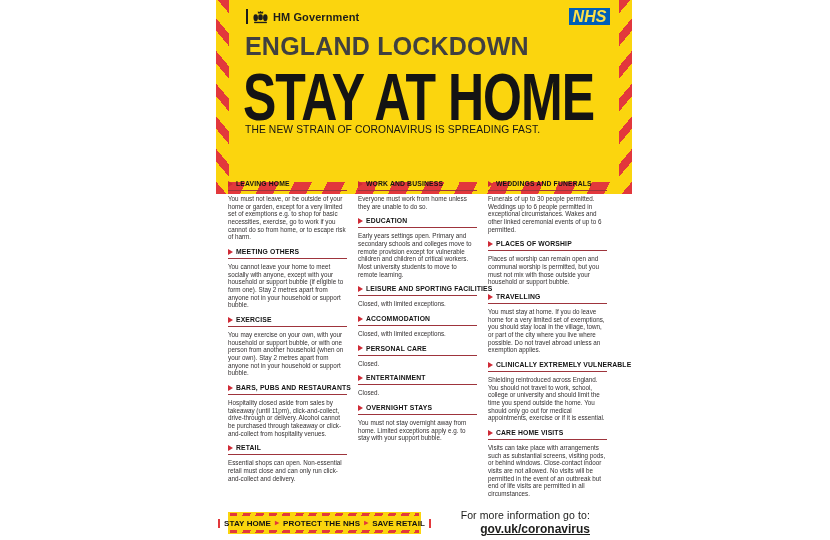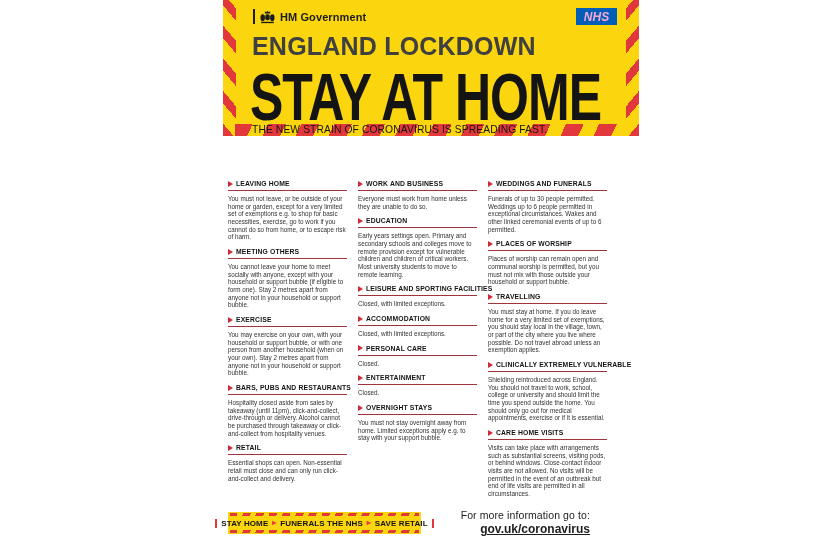--- a/index.html
+++ b/index.html
@@ -1,32 +1,32 @@
 <!DOCTYPE html>
 <html><head>
 <meta charset="utf-8">
 <style>
   html,body{margin:0;padding:0;}
   body{width:830px;height:540px;background:#ffffff;font-family:"Liberation Sans",sans-serif;}
   .page{position:relative;width:830px;height:540px;background:#ffffff;overflow:hidden;}
   .poster{position:absolute;left:207px;top:0;width:416px;height:540px;}
 
   
-  .banner{position:absolute;left:16px;top:0;width:416px;height:136px;background:#fbd50e;}
+  .banner{position:absolute;left:9px;top:0;width:416px;height:194px;background:#fbd50e;}
   .edge{position:absolute;top:0;bottom:0;width:13px;}
   .edge.left{left:0;background:repeating-linear-gradient(50deg,#e2383c 0 8px,#fbd50e 8px 21px);}
   .edge.right{right:0;background:repeating-linear-gradient(-50deg,#e2383c 0 8px,#fbd50e 8px 21px);}
   .band-bottom{position:absolute;left:12px;right:12px;bottom:0;height:12px;
     background:repeating-linear-gradient(115deg,#e2383c 0 16px,#fbd50e 16px 30px);}
   .hmgov{position:absolute;left:30px;top:9px;display:flex;align-items:center;gap:5px;color:#1d1d1b;}
   .hmgov .bar{width:2px;height:15px;background:#1d1d1b;}
   .hmgov svg{width:15px;height:14px;display:block;}
   .hmgov .label{font-size:11px;font-weight:600;letter-spacing:.1px;}
-  .nhs{position:absolute;top:8px;right:22px;width:41px;height:17px;background:#005eb8;color:#f9a8d4;
-    font-style:italic;font-weight:700;font-size:12px;display:flex;align-items:center;justify-content:center;}
+  .nhs{position:absolute;top:8px;right:22px;width:41px;height:17px;background:#005eb8;color:#fde047;
+    font-style:italic;font-weight:700;font-size:16px;display:flex;align-items:center;justify-content:center;}
   .campaign{position:absolute;left:29px;top:34px;font-size:25px;line-height:1;font-weight:800;color:#404040;letter-spacing:.2px;white-space:nowrap;}
   .headline{position:absolute;left:27px;top:55px;font-size:50px;line-height:1.3;font-weight:800;color:#141414;
     letter-spacing:-1px;white-space:nowrap;transform:scaleY(1.32);transform-origin:top left;}
   .subtitle{position:absolute;left:29px;top:123px;font-size:10.3px;font-weight:400;color:#141414;line-height:1.3;letter-spacing:.1px;}
 
   
   .columns{position:absolute;left:21px;top:180px;width:378px;display:flex;gap:11px;}
   .col{width:119px;flex:none;}
   .section{margin-bottom:7px;}
   .sec-head{display:flex;align-items:center;gap:3px;border-bottom:1px solid #9e343c;padding-bottom:3px;margin-bottom:4px;}
@@ -211,21 +211,21 @@
       </div>
 
     </div>
 
     <div class="slogan">
       <div class="dash top"></div>
       <div class="dash bot"></div>
       <span class="endbar"></span>
       <span class="txt">STAY HOME</span>
       <span class="chev">▸</span>
-      <span class="txt">FUNERALS THE NHS</span>
+      <span class="txt">PROTECT THE NHS</span>
       <span class="chev">▸</span>
       <span class="txt">SAVE RETAIL</span>
       <span class="endbar"></span>
     </div>
 
     <div class="info">
       <div class="l1">For more information go to:</div>
       <div class="l2">gov.uk/coronavirus</div>
     </div>
 

